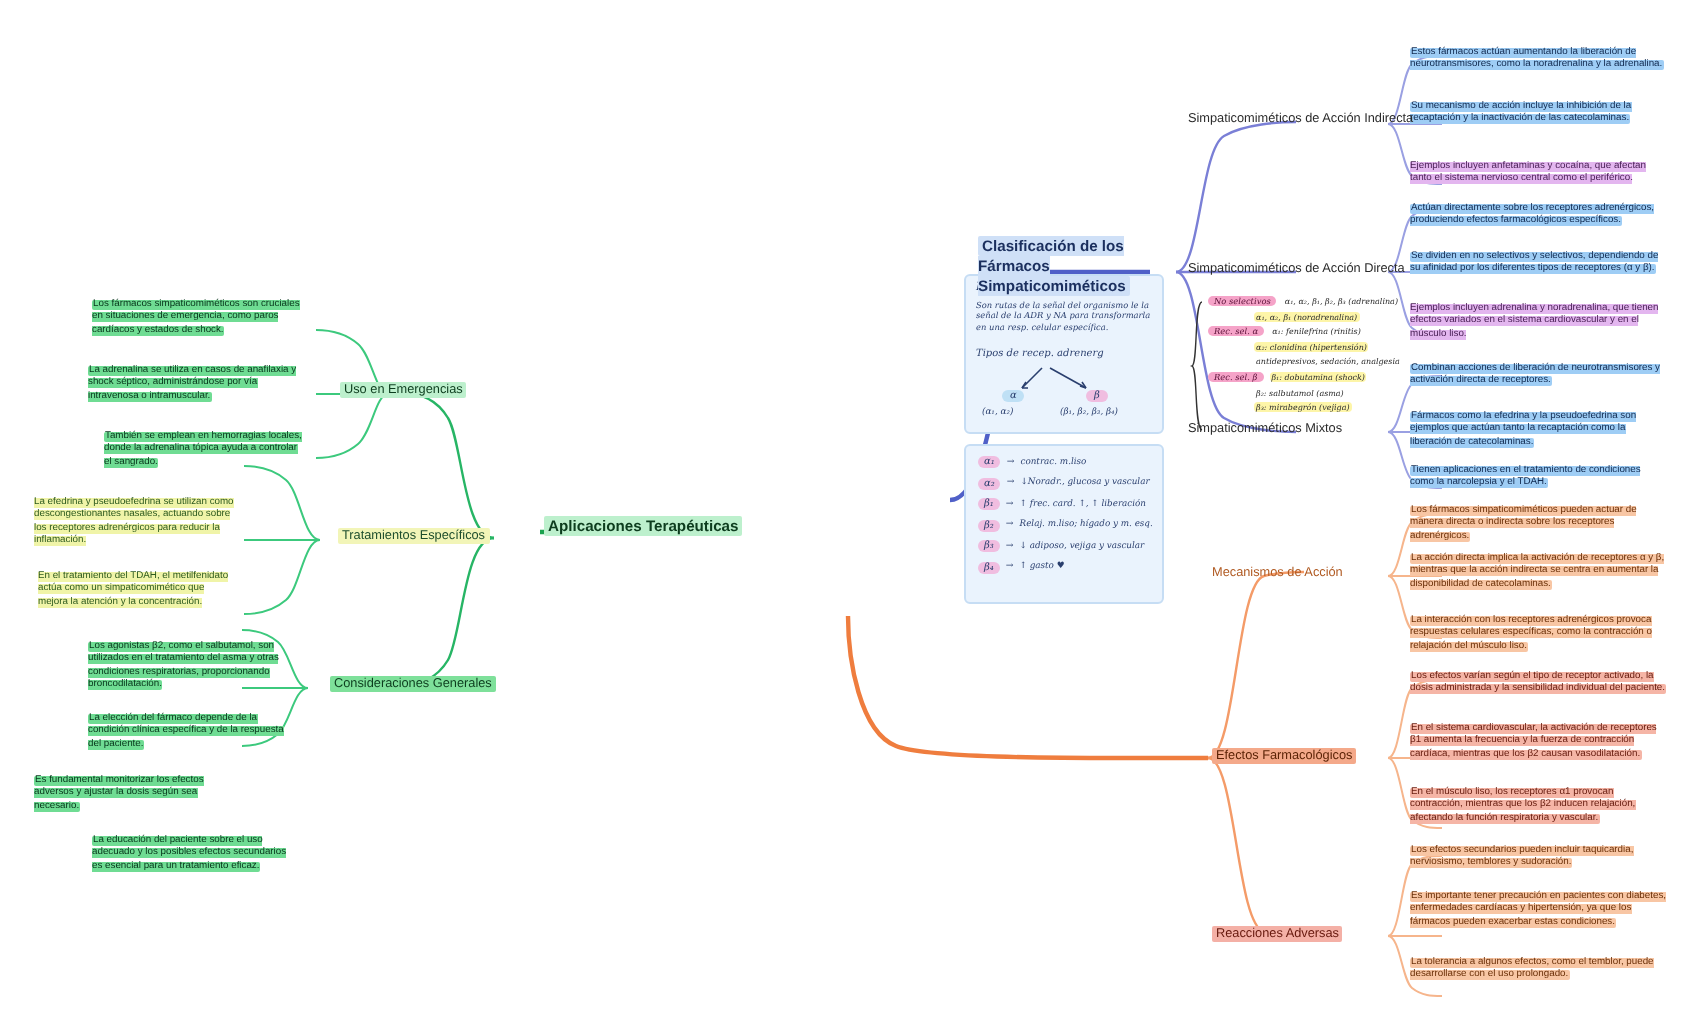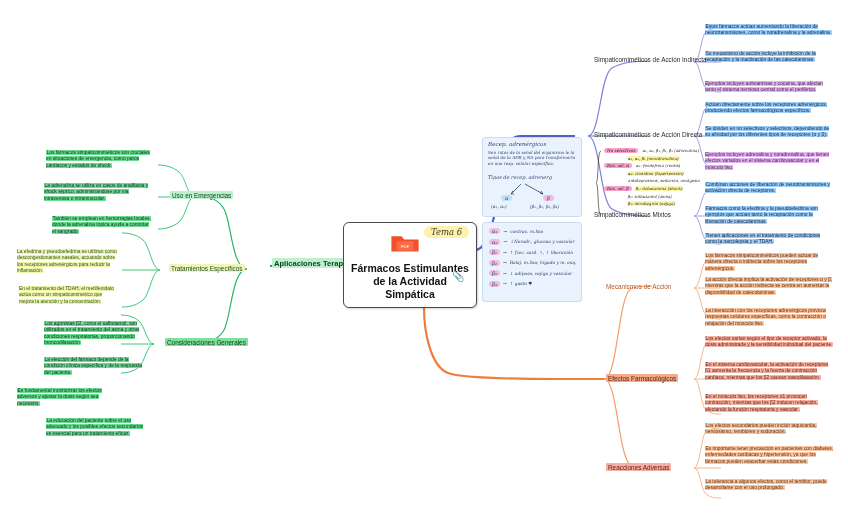--- a/index.html
+++ b/index.html
@@ -106,30 +106,20 @@
 
     <path d="M694,379 C700,379 701,348 706,344 C711,340 716,340 721,340" stroke="#f6b58c" stroke-width="1" fill="none"></path>
     <path d="M694,379 L721,379" stroke="#f6b58c" stroke-width="1" fill="none"></path>
     <path d="M694,379 C700,379 701,406 706,410 C711,414 716,414 721,414" stroke="#f6b58c" stroke-width="1" fill="none"></path>
 
     <path d="M694,468 C700,468 701,436 706,432 C711,428 716,428 721,428" stroke="#f6b58c" stroke-width="1" fill="none"></path>
     <path d="M694,468 L721,468" stroke="#f6b58c" stroke-width="1" fill="none"></path>
     <path d="M694,468 C700,468 701,490 706,494 C711,498 716,498 721,498" stroke="#f6b58c" stroke-width="1" fill="none"></path>
   </svg>
 
-  <div class="center">
-    <svg class="pdf-ico" viewBox="0 0 40 28">
-      <path d="M4 6 L16 6 L19 10 L36 10 L36 24 L4 24 Z" fill="#f2502a"></path>
-      <rect x="10" y="12" width="20" height="11" rx="1.5" fill="#fa6a45"></rect>
-      <text x="20" y="20" font-size="5" fill="#fff" text-anchor="middle" font-family="Liberation Sans, sans-serif">PDF</text>
-    </svg>
-    <div class="tema">Tema 6</div>
-    <div class="center-title">Fármacos Estimulantes de la Actividad Simpática</div>
-    <div class="clip">📎</div>
-  </div>
 
   <div class="blabel main" style="left:272px;top:259px;width:100px;">
     <span class="hl-gm">Aplicaciones Terapéuticas</span>
   </div>
 
   <div class="blabel" style="left:170px;top:191px;">
     <span class="hl-gm">Uso en Emergencias</span>
   </div>
   <div class="blabel" style="left:169px;top:264px;">
     <span class="hl-gl">Tratamientos Específicos</span>
@@ -161,20 +151,23 @@
   <div class="leaf green" style="left:44px;top:357px;width:100px;">
     <span class="m">La elección del fármaco depende de la condición clínica específica y de la respuesta del paciente.</span>
   </div>
   <div class="leaf green" style="left:17px;top:388px;width:104px;">
     <span class="m">Es fundamental monitorizar los efectos adversos y ajustar la dosis según sea necesario.</span>
   </div>
   <div class="leaf green" style="left:46px;top:418px;width:100px;">
     <span class="m">La educación del paciente sobre el uso adecuado y los posibles efectos secundarios es esencial para un tratamiento eficaz.</span>
   </div>
 
+  <div class="blabel main" style="left:489px;top:118px;width:104px;line-height:10px;">
+    <span class="hl-b">Clasificación de los Fármacos Simpaticomiméticos</span>
+  </div>
 
   <div class="blabel" style="left:594px;top:56px;">
     <span class="plain-dark">Simpaticomiméticos de Acción Indirecta</span>
   </div>
   <div class="blabel" style="left:594px;top:131px;">
     <span class="plain-dark">Simpaticomiméticos de Acción Directa</span>
   </div>
   <div class="blabel" style="left:594px;top:211px;">
     <span class="plain-dark">Simpaticomiméticos Mixtos</span>
   </div>

